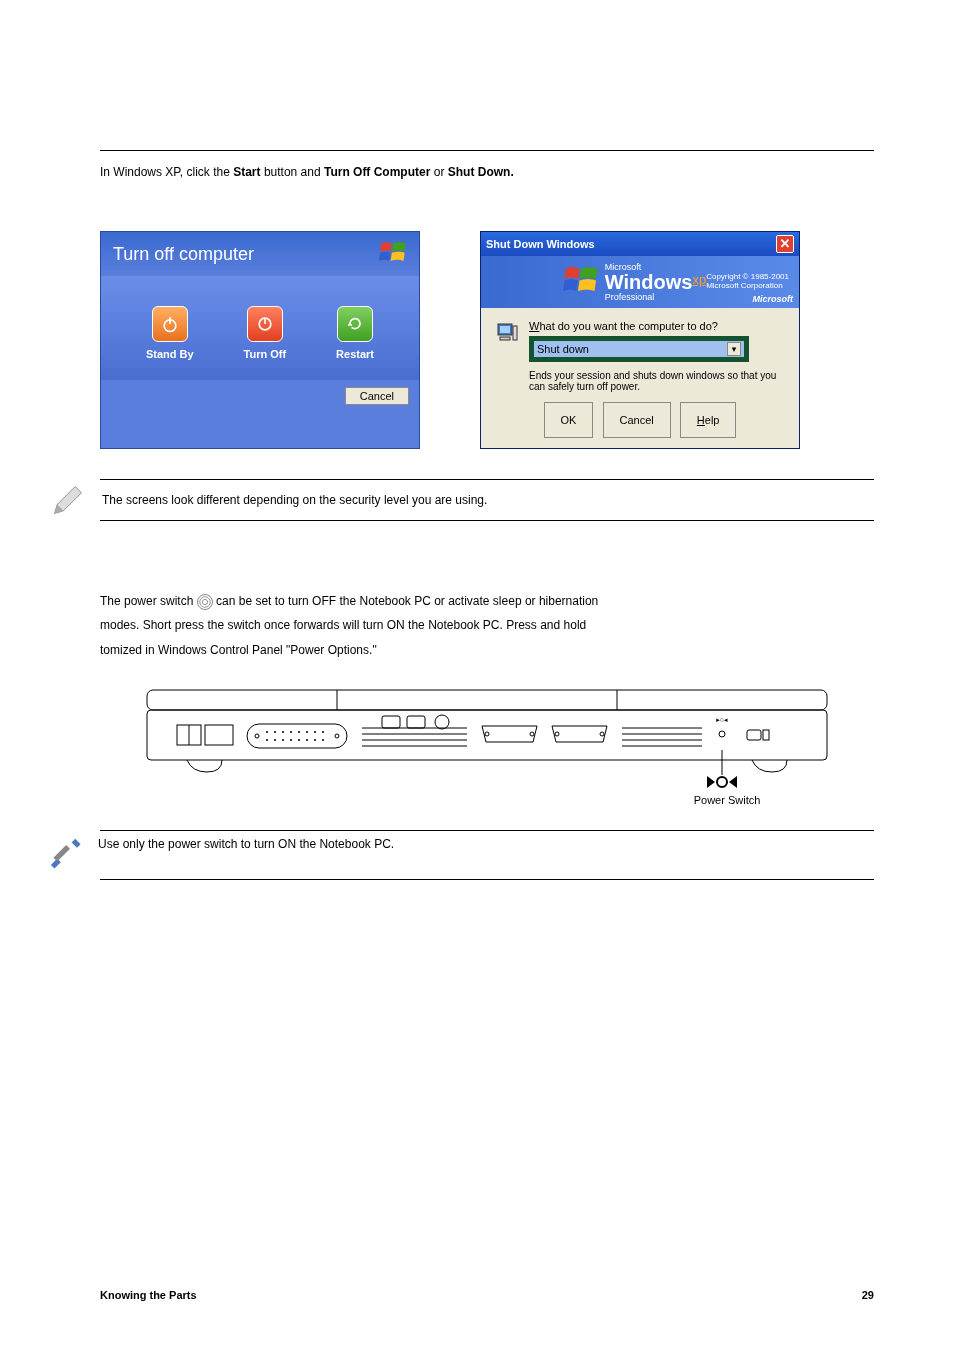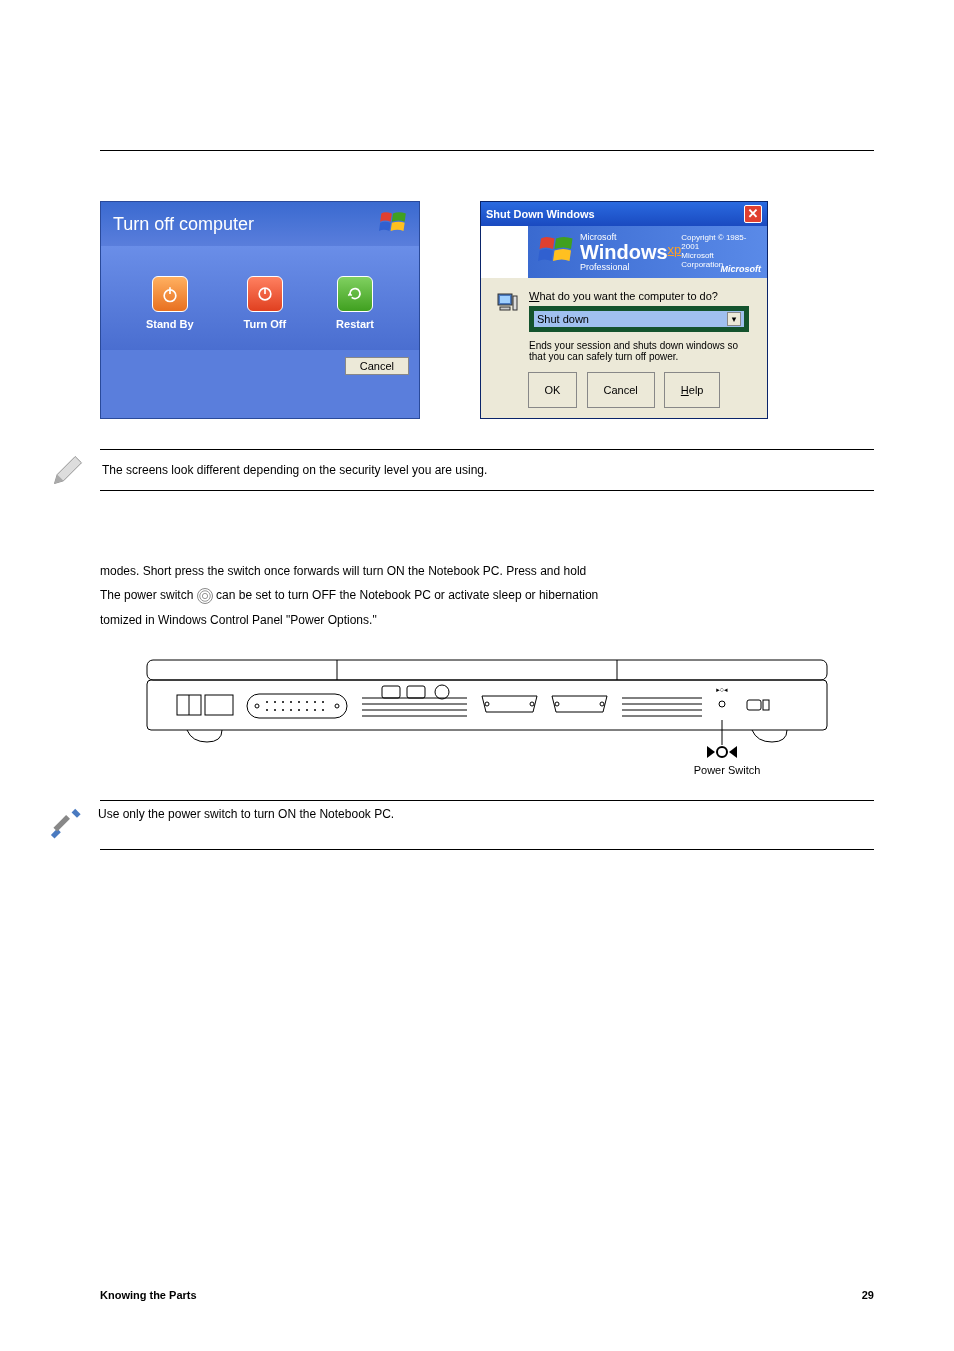--- a/index.html
+++ b/index.html
@@ -19,24 +19,24 @@
   .btncol { text-align: center; cursor: pointer; }
   .iconbox { width: 36px; height: 36px; border-radius: 6px; margin: 0 auto 6px; display: flex; align-items: center; justify-content: center; border: 1px solid #fff; }
   .ib-orange { background: linear-gradient(to bottom, #ffb060, #e87020); }
   .ib-red { background: linear-gradient(to bottom, #ff8060, #e04020); }
   .ib-green { background: linear-gradient(to bottom, #80d060, #40a020); }
   .btncol .lbl { color: #fff; font-size: 11px; font-weight: bold; }
   .dlg1-foot { background: #5a7edc; padding: 6px 10px; text-align: right; }
   .btn { background: #ece9d8; border: 1px solid #888; padding: 2px 14px; font-size: 11px; cursor: pointer; }
 
   
-  .dlg2 { width: 288px; border: 1px solid #0a246a; font-family: Tahoma, sans-serif; font-size: 11px; }
+  .dlg2 { width: 320px; border: 1px solid #0a246a; font-family: Tahoma, sans-serif; font-size: 11px; }
   .dlg2-tbar { background: linear-gradient(to bottom, #2a6ae0, #1a4ac0); color: #fff; padding: 3px 5px; display: flex; justify-content: space-between; align-items: center; font-weight: bold; }
   .closex { width: 18px; height: 18px; background: #e04030; border: 1px solid #fff; color: #fff; text-align: center; line-height: 15px; cursor: pointer; font-size: 13px; border-radius: 2px; }
-  .dlg2-banner { background: linear-gradient(to right, #3a6ad0, #5a8ae8); padding: 6px 10px; display: flex; align-items: center; justify-content: flex-start; color: #fff; position: relative; margin-left: 47px; }
+  .dlg2-banner { background: linear-gradient(to right, #3a6ad0, #5a8ae8); padding: 6px 10px; display: flex; align-items: center; justify-content: flex-end; color: #fff; position: relative; }
   .dlg2-banner .copy { font-size: 8px; line-height: 1.1; }
   .winxp { display: flex; align-items: center; gap: 6px; }
   .winxp-text .ms { font-size: 9px; }
   .winxp-text .win { font-size: 20px; font-weight: bold; line-height: 1; }
   .winxp-text .xp { color: #ffa020; font-size: 13px; vertical-align: super; text-decoration: underline; }
   .winxp-text .pro { font-size: 9px; }
   .mslogo { position: absolute; right: 6px; bottom: 4px; font-size: 9px; font-style: italic; font-weight: bold; }
   .dlg2-body { background: #ece9d8; padding: 12px 14px 10px; }
   .dlg2-row { display: flex; gap: 10px; }
   .pcicon { width: 24px; height: 24px; flex-shrink: 0; }
@@ -66,20 +66,28 @@
   .pwrlbl { text-align: center; margin: 4px 0 0 480px; font-size: 11px; }
 
   .footer { position: absolute; bottom: 50px; left: 100px; right: 80px; display: flex; justify-content: space-between; font-size: 11px; }
 </style>
 </head>
 <body>
 
 <div class="page">
   <div class="topline"></div>
 
+  <p class="txt">
+    <span>In Windows XP, click the</span>
+    <span class="bold">Start</span>
+    <span>button and</span>
+    <span class="bold">Turn Off Computer</span>
+    <span>or</span>
+    <span class="bold">Shut Down.</span>
+  </p>
 
   <div class="row">
 
     <div class="dlg1">
       <div class="dlg1-head">
         <span class="dlg1-title">Turn off computer</span>
         <svg class="winlogo" viewBox="0 0 24 24">
           <path fill="#e04030" d="M2 3 Q5 1 11 3 L10 10 Q5 8 1 10 Z"></path>
           <path fill="#40a020" d="M12 3 Q17 1 23 3 L22 10 Q17 8 11 10 Z"></path>
           <path fill="#3060d0" d="M1 11 Q5 9 10 11 L9 18 Q4 16 0 18 Z"></path>
@@ -173,29 +181,29 @@
 
   <div class="notewrap">
     <svg class="pen-icon" viewBox="0 0 40 40">
       <path d="M5 35 L8 25 L28 5 L35 12 L15 32 Z" fill="#ddd" stroke="#888"></path>
       <path d="M5 35 L8 25 L15 32 Z" fill="#aaa"></path>
     </svg>
     <span class="notetxt">The screens look different depending on the security level you are using.</span>
   </div>
 
   <div class="section2">
-    <p class="ptxt">modes. Short press the switch once forwards will turn ON the Notebook PC. Press and hold</p>
     <p class="ptxt">
       <span>The power switch</span>
       <svg class="inline-icon" viewBox="0 0 16 16">
           <circle cx="8" cy="8" r="6" fill="none" stroke="#888" stroke-width="1"></circle>
           <circle cx="8" cy="8" r="3" fill="none" stroke="#888" stroke-width="1"></circle>
         </svg>
       <span>can be set to turn OFF the Notebook PC or activate sleep or hibernation</span>
     </p>
+    <p class="ptxt">modes. Short press the switch once forwards will turn ON the Notebook PC. Press and hold</p>
     <p class="ptxt">tomized in Windows Control Panel "Power Options."</p>
   </div>
 
   <svg class="laptop-img" viewBox="0 0 700 110">
     <rect x="10" y="10" width="680" height="20" rx="6" fill="none" stroke="#000"></rect>
     <rect x="10" y="30" width="680" height="50" rx="4" fill="none" stroke="#000"></rect>
     <line x1="200" y1="10" x2="200" y2="30" stroke="#000"></line>
     <line x1="480" y1="10" x2="480" y2="30" stroke="#000"></line>
 
     <rect x="40" y="45" width="24" height="20" fill="none" stroke="#000"></rect>

